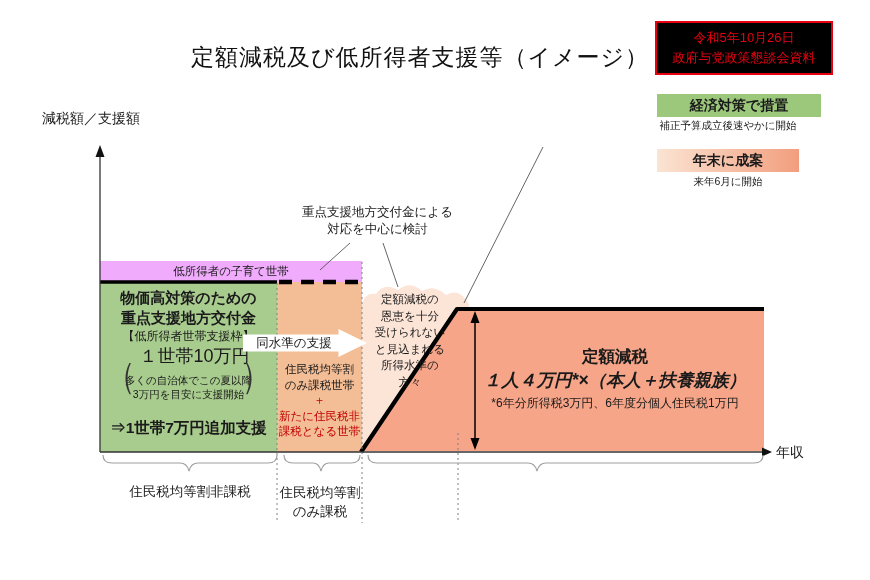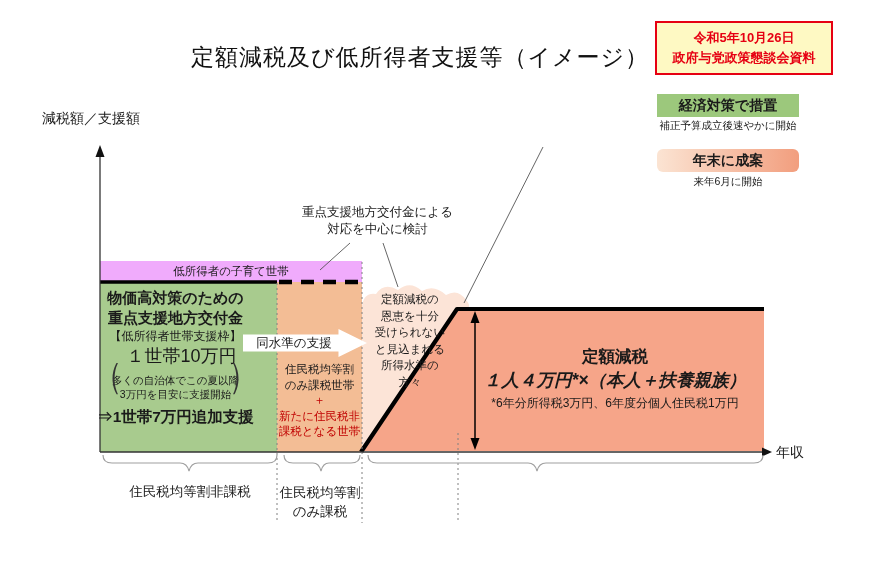--- a/index.html
+++ b/index.html
@@ -5,46 +5,46 @@
   html,body{margin:0;padding:0;background:#fff;}
   .stage{position:relative;width:870px;height:580px;background:#ffffff;overflow:hidden;
          font-family:"Liberation Sans",sans-serif;color:#1a1a1a;}
   .abs{position:absolute;}
   .txt{position:absolute;z-index:5;}
   
   .title{left:150px;top:42px;width:540px;font-size:23px;letter-spacing:1px;text-align:center;color:#111;}
   
   .srcbox{left:655px;top:21px;width:174px;height:50px;border:2.5px solid #e60012;z-index:5;
           display:flex;flex-direction:column;justify-content:center;align-items:center;
-          font-weight:bold;color:#e60012;font-size:13px;line-height:1.55;background:#fef9c3;}
+          font-weight:normal;color:#e60012;font-size:13px;line-height:1.55;background:#000000;}
   
-  .leg-green{left:657px;top:94px;width:142px;height:23px;background:#9cc87c;z-index:5;
+  .leg-green{left:657px;top:94px;width:164px;height:23px;background:#9cc87c;z-index:5;
              display:flex;align-items:center;justify-content:center;font-weight:bold;font-size:14px;}
   .leg-green-cap{left:650px;top:119px;width:156px;font-size:10.5px;text-align:center;}
   .leg-orange{left:657px;top:149px;width:142px;height:23px;z-index:5;
               background:linear-gradient(90deg,#fbe4d3,#f29e7e);
-              display:flex;align-items:center;justify-content:center;font-weight:bold;font-size:14px;border-radius:6px;}
+              display:flex;align-items:center;justify-content:center;font-weight:bold;font-size:14px;}
   .leg-orange-cap{left:657px;top:175px;width:142px;font-size:10.5px;text-align:center;}
   
   .ylab{left:42px;top:110px;font-size:14px;}
   .xlab{left:776px;top:444px;font-size:14px;}
   .incometax{left:452px;top:116px;font-size:14px;white-space:nowrap;}
   .grantnote{left:300px;top:204px;width:155px;font-size:12.5px;line-height:17px;text-align:center;}
   
   .strip{left:100px;top:261px;width:262px;height:21px;background:#f0abfc;z-index:1;
          display:flex;align-items:center;justify-content:center;font-size:11.5px;}
   .greenbox{left:100px;top:282px;width:177px;height:170px;background:#a8cb8e;z-index:1;}
-  .greencontent{left:87px;top:288px;width:177px;z-index:5;text-align:center;}
+  .greencontent{left:100px;top:288px;width:177px;z-index:5;text-align:center;}
   .gb1{font-weight:bold;font-size:15px;line-height:20px;}
   .gb-sub{font-size:12px;line-height:17px;}
   .gb-amount{font-size:18px;line-height:23px;padding-left:12px;}
   .gb-paren{position:relative;margin:5px 14px 0 14px;font-size:10.5px;line-height:14px;}
   .paren{position:absolute;top:-4px;font-size:27px;font-weight:300;color:#333;transform:scaleY(1.35);}
   .paren.l{left:-6px;} .paren.r{right:-6px;}
-  .gb-result{font-weight:bold;font-size:15.5px;line-height:21px;margin-top:5px;}
+  .gb-result{font-weight:bold;font-size:15.5px;line-height:21px;margin-top:16px;}
   .midcol{left:277px;top:282px;width:85px;height:170px;background:#f3bd95;z-index:1;}
   .midtext{left:277px;top:362px;width:85px;z-index:5;text-align:center;font-size:11.5px;line-height:15.5px;}
   .midtext .dark{color:#c00000;}
   
   .samearrow{left:243px;top:329px;width:124px;height:28px;background:#ffffff;z-index:6;
              clip-path:polygon(0 20%,77% 20%,77% 0,100% 50%,77% 100%,77% 80%,0 80%);
              display:flex;align-items:center;justify-content:center;
              padding-right:22px;box-sizing:border-box;font-size:12.5px;}
   .cloudtext{left:360px;top:291px;width:100px;z-index:5;text-align:center;font-size:11.5px;line-height:16.5px;}
   .taxbox{left:480px;top:345px;width:270px;z-index:5;text-align:center;}

